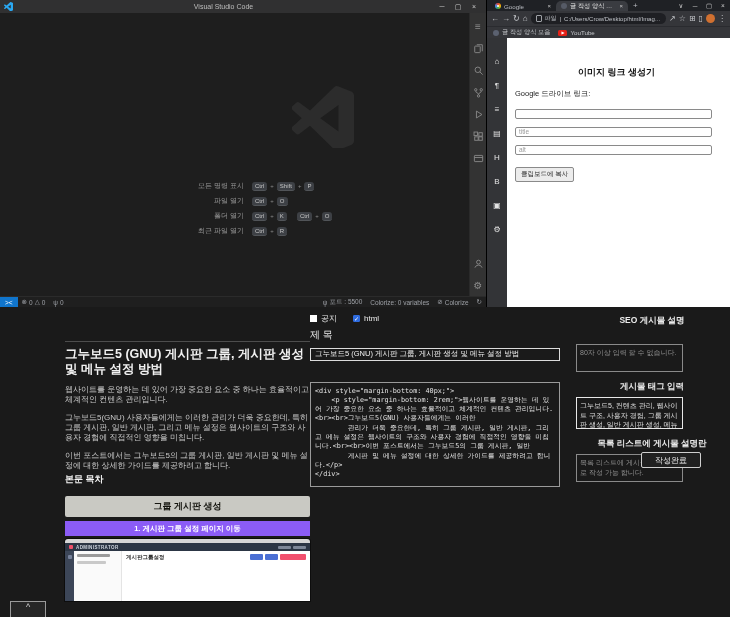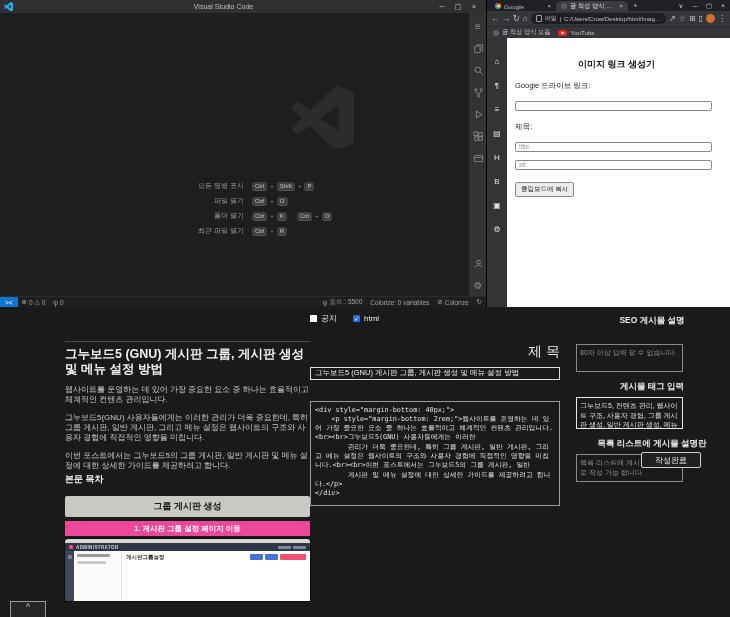--- a/index.html
+++ b/index.html
@@ -47,37 +47,37 @@
   .omnibox{flex:1;height:11px;background:#1e1f23;border-radius:6px;display:flex;align-items:center;gap:3px;padding:0 5px;font-size:6px;color:#bfc2c7;overflow:hidden;white-space:nowrap;}
   .omnibox .doc{width:6px;height:7px;border:1px solid #9ea1a6;border-radius:1px;flex:0 0 auto;}
   .url-txt{overflow:hidden;text-overflow:ellipsis;}
   .bookbar{position:absolute;left:0;top:26px;right:0;height:12px;background:#35363a;border-top:1px solid #2a2b2f;display:flex;align-items:center;gap:8px;padding:0 6px;font-size:6.2px;color:#c6c8cc;}
   .bm{display:flex;align-items:center;gap:3px;}
   .bm-fav{width:6px;height:6px;border-radius:50%;background:#5b6170;}
   .yt{width:9px;height:6px;background:#e62117;border-radius:1.5px;display:flex;align-items:center;justify-content:center;color:#fff;font-size:4px;}
   .bcontent{position:absolute;left:0;top:38px;right:0;bottom:0;background:#fff;}
   .brail{position:absolute;left:0;top:0;width:20px;bottom:0;background:#333437;display:flex;flex-direction:column;align-items:center;padding-top:18px;gap:13px;color:#e3e3e3;font-size:8px;}
   .brail .ric{height:11px;display:flex;align-items:center;justify-content:center;}
-  .bpage{position:absolute;left:20px;top:0;right:0;bottom:0;background:#fff;color:#222;padding:20px 12px 0 8px;}
+  .bpage{position:absolute;left:20px;top:0;right:0;bottom:0;background:#fff;color:#222;padding:28px 12px 0 8px;}
   .bpage h1{font-size:9px;text-align:center;font-weight:bold;color:#111;margin-bottom:9px;}
   .f-label{font-size:7.5px;color:#222;margin-top:10px;margin-bottom:3px;}
   .f-input{width:97%;height:10px;border:1px solid #8a8a8a;border-radius:2px;font-size:6.5px;padding:0 3px;color:#222;background:#fff;font-family:"Liberation Sans",sans-serif;}
   .f-input::placeholder{color:#9a9a9a;}
   .copy-btn{margin-top:11px;font-size:6.5px;background:#ececec;border:1px solid #8a8a8a;border-radius:2px;padding:2px 5px;color:#222;font-family:"Liberation Sans",sans-serif;}
 
   
   #post{left:0;top:307px;width:730px;height:310px;background:#1a1a1a;}
   .preview{position:absolute;left:65px;top:34px;width:245px;border-top:1px solid #4d4d4d;padding-top:5px;}
   .pv-title{font-size:12.5px;font-weight:bold;color:#f2f2f2;line-height:15px;}
   .pv-p{font-size:8px;line-height:10px;color:#c9c9c9;margin-top:8px;}
   .pv-toc-title{font-size:9px;font-weight:bold;color:#f2f2f2;margin-top:2px;}
   .pv-toc{margin-top:7px;padding-left:16px;}
   .pv-toc div{font-size:8px;color:#dedede;line-height:12.5px;}
   .pv-groupbtn{margin-top:10px;height:21px;background:#c9c9c3;border-radius:2px;color:#15150f;font-size:9px;font-weight:bold;display:flex;align-items:center;justify-content:center;}
-  .pv-stepbar{margin-top:4px;height:15px;background:#ec4899;color:#fff;font-size:7.5px;font-weight:bold;display:flex;align-items:center;justify-content:center;}
+  .pv-stepbar{margin-top:4px;height:15px;background:#8b5cf6;color:#fff;font-size:7.5px;font-weight:bold;display:flex;align-items:center;justify-content:center;}
   
   .admin{margin-top:3px;border-radius:3px 3px 0 0;overflow:hidden;height:62px;box-shadow:0 0 0 1px #0d0d0d;}
   .a-top{height:4px;background:#d6d6d6;}
   .a-nav{height:8px;background:#2c3645;display:flex;align-items:center;padding:0 4px;gap:3px;}
   .a-logo{width:4px;height:4px;background:#f0506a;border-radius:1px;}
   .a-brand{font-size:4.5px;color:#cfd6e0;letter-spacing:.4px;font-weight:bold;}
   .a-nav .a-navr{margin-left:auto;display:flex;gap:2px;}
   .a-nav .a-navr i{display:block;width:13px;height:3px;background:#7d8798;border-radius:1px;}
   .a-body{display:flex;height:50px;background:#fff;}
   .a-rail{width:9px;background:#3c4658;display:flex;flex-direction:column;align-items:center;gap:4px;padding-top:4px;}
@@ -91,21 +91,21 @@
   .a-pills i{display:block;height:6px;border-radius:1px;}
   .pill-b{width:13px;background:#4a6fd4;}
   .pill-r{width:26px;background:#f2506e;}
 
   .midcol{position:absolute;left:310px;top:6px;width:250px;}
   .cb-row{display:flex;align-items:center;gap:4px;font-size:8px;color:#eaeaea;}
   .cb{width:7px;height:7px;display:inline-flex;align-items:center;justify-content:center;flex:0 0 auto;}
   .cb.white{background:#fff;border:1px solid #fff;}
   .cb.checked{background:#2e6bde;border:1px solid #2e6bde;color:#fff;font-size:6px;border-radius:1px;}
   .cb-gap{width:8px;}
-  .t-label{font-size:14px;color:#eaeaea;margin-top:19px;text-align:right;}
+  .t-label{font-size:10px;color:#eaeaea;margin-top:4px;}
   .t-input{margin-top:3px;width:100%;height:13px;background:transparent;border:1px solid #dcdcdc;color:#f2f2f2;font-size:7.5px;padding:0 4px;font-family:"Liberation Sans",sans-serif;}
   .code-ta{margin-top:21px;width:100%;height:105px;background:transparent;border:1px solid #9a9a9a;color:#e4e4e4;font-size:6.8px;line-height:9.3px;padding:4px;resize:none;font-family:"DejaVu Sans Mono","Liberation Mono",monospace;white-space:pre-wrap;overflow:hidden;}
 
   .sidecol{position:absolute;left:576px;top:8px;width:152px;}
   .s-label{font-size:8.5px;font-weight:600;color:#eaeaea;margin-bottom:4px;text-align:center;}
   .s-ta{display:block;width:107px;background:transparent;border:1px solid #8a8a8a;color:#e0e0e0;font-size:7px;line-height:9.5px;padding:3px;resize:none;font-family:"Liberation Sans",sans-serif;}
   .s-ta::placeholder,.f-input::placeholder{font-family:"Liberation Sans",sans-serif;}
   .s-ta::placeholder{color:#8f8f8f;}
   .s-ta.bright{border-color:#e8e8e8;}
   .gap1{height:9px;}
@@ -304,21 +304,20 @@
         <span class="ric">▤</span>
         <span class="ric">H</span>
         <span class="ric">B</span>
         <span class="ric">▣</span>
         <span class="ric">⚙</span>
       </div>
       <div class="bpage">
         <h1>이미지 링크 생성기</h1>
         <div class="f-label">Google 드라이브 링크:</div>
         <input class="f-input" style="">
-        <div class="f-label">제목:</div>
         <input class="f-input" placeholder="title" style="">
         <input class="f-input" placeholder="alt" style="">
         <div><button class="copy-btn">클립보드에 복사</button></div>
       </div>
     </div>
   </section>
 
   <section id="post" class="abs">
 
     <div class="preview">

